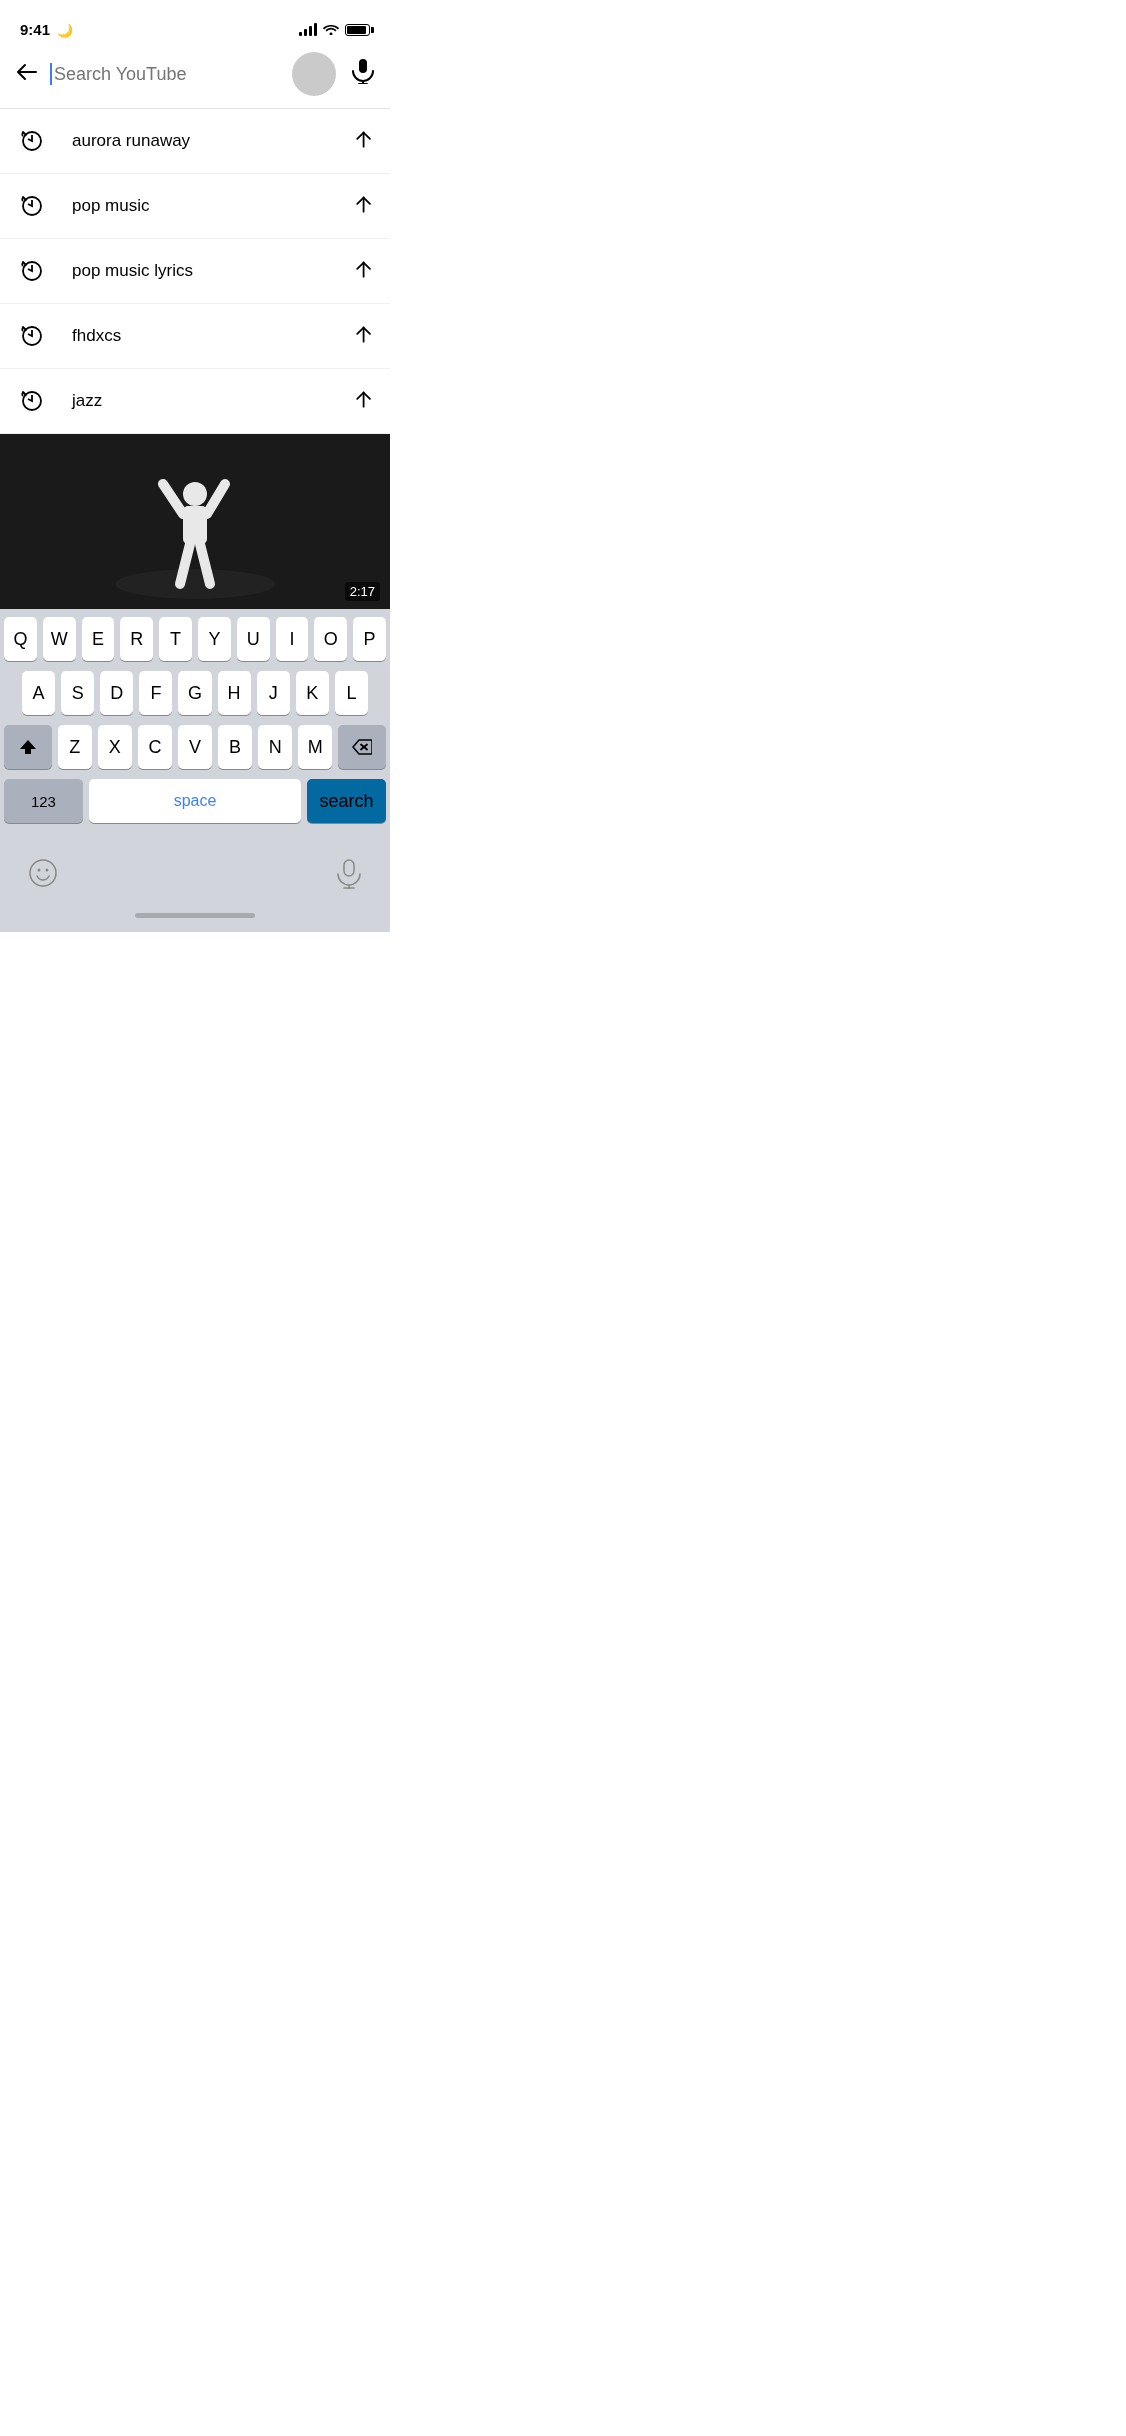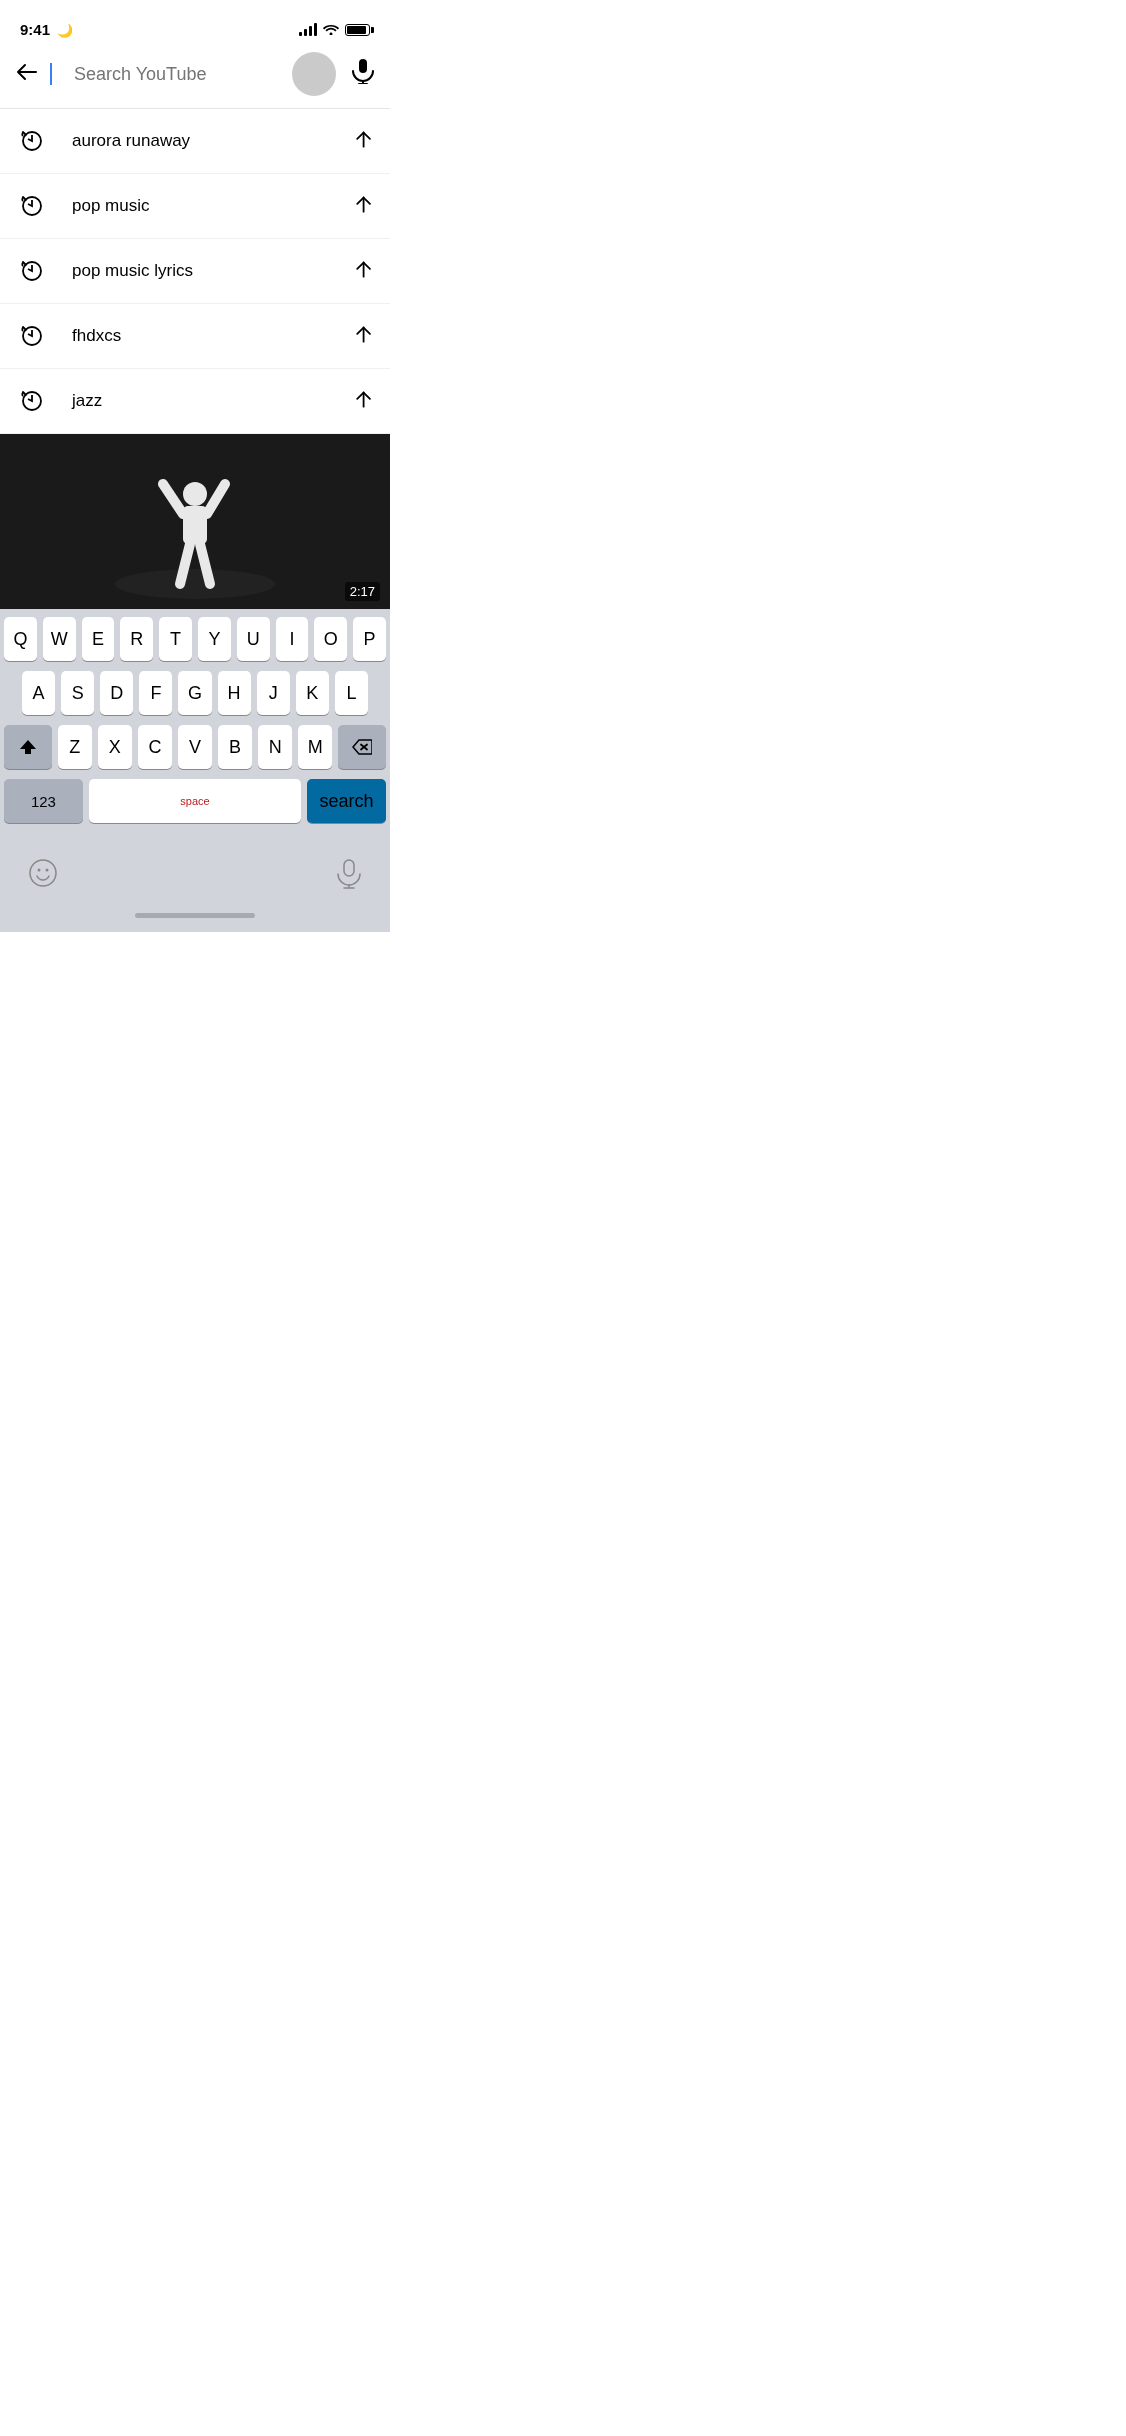--- a/index.html
+++ b/index.html
@@ -93,21 +93,20 @@
       align-items: center;
     }
     .search-input {
       width: 100%;
       border: none;
       outline: none;
       font-size: 18px;
       color: #c2410c;
       background: transparent;
       caret-color: #3d7cf7;
-      margin-left: 20px;
     }
     .search-cursor {
       position: absolute;
       left: 0;
       top: 50%;
       transform: translateY(-50%);
       width: 2px;
       height: 22px;
       background: #3d7cf7;
       animation: blink 1s infinite;
@@ -231,22 +230,22 @@
       min-width: 0;
       user-select: none;
     }
     .key-special {
       background: #aab0bc;
       color: #000;
       font-size: 15px;
     }
     .key-space {
       flex: 3.5;
-      font-size: 11px;
-      color: #b91c1c;
+      font-size: 16px;
+      color: #3b82f6;
     }
     .key-search {
       background: #0369a1;
       font-size: 18px;
       color: #000;
     }
     .key-backspace {
       background: #aab0bc;
     }
     .keyboard-bottom-row {

